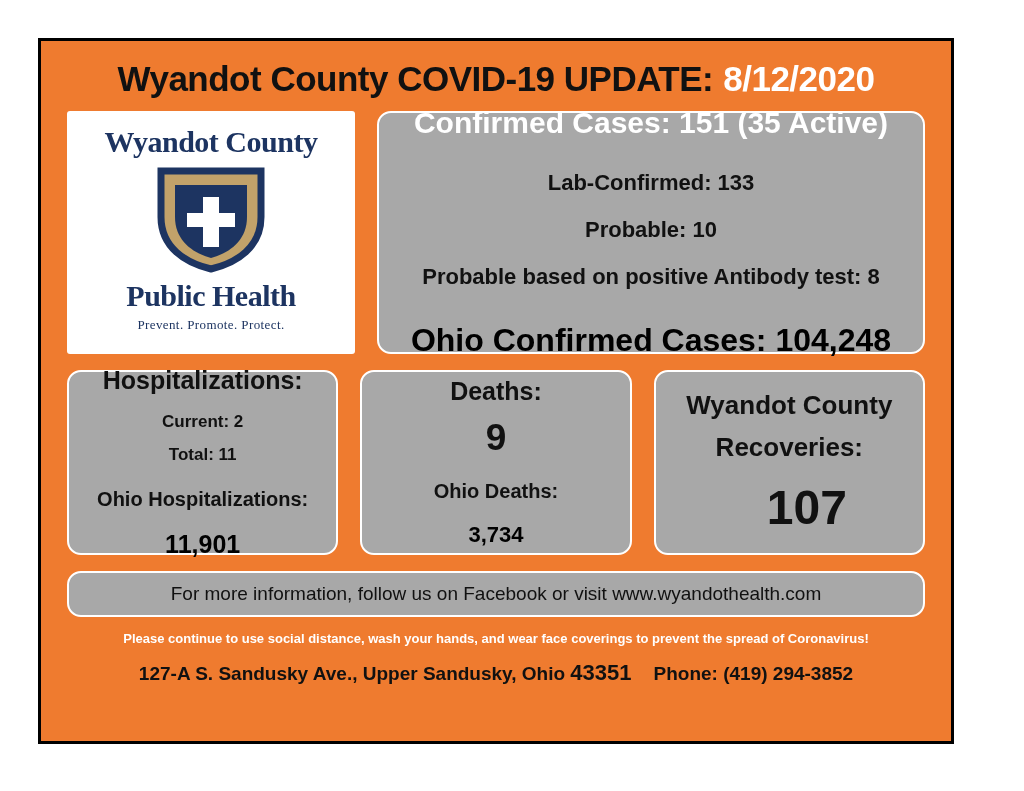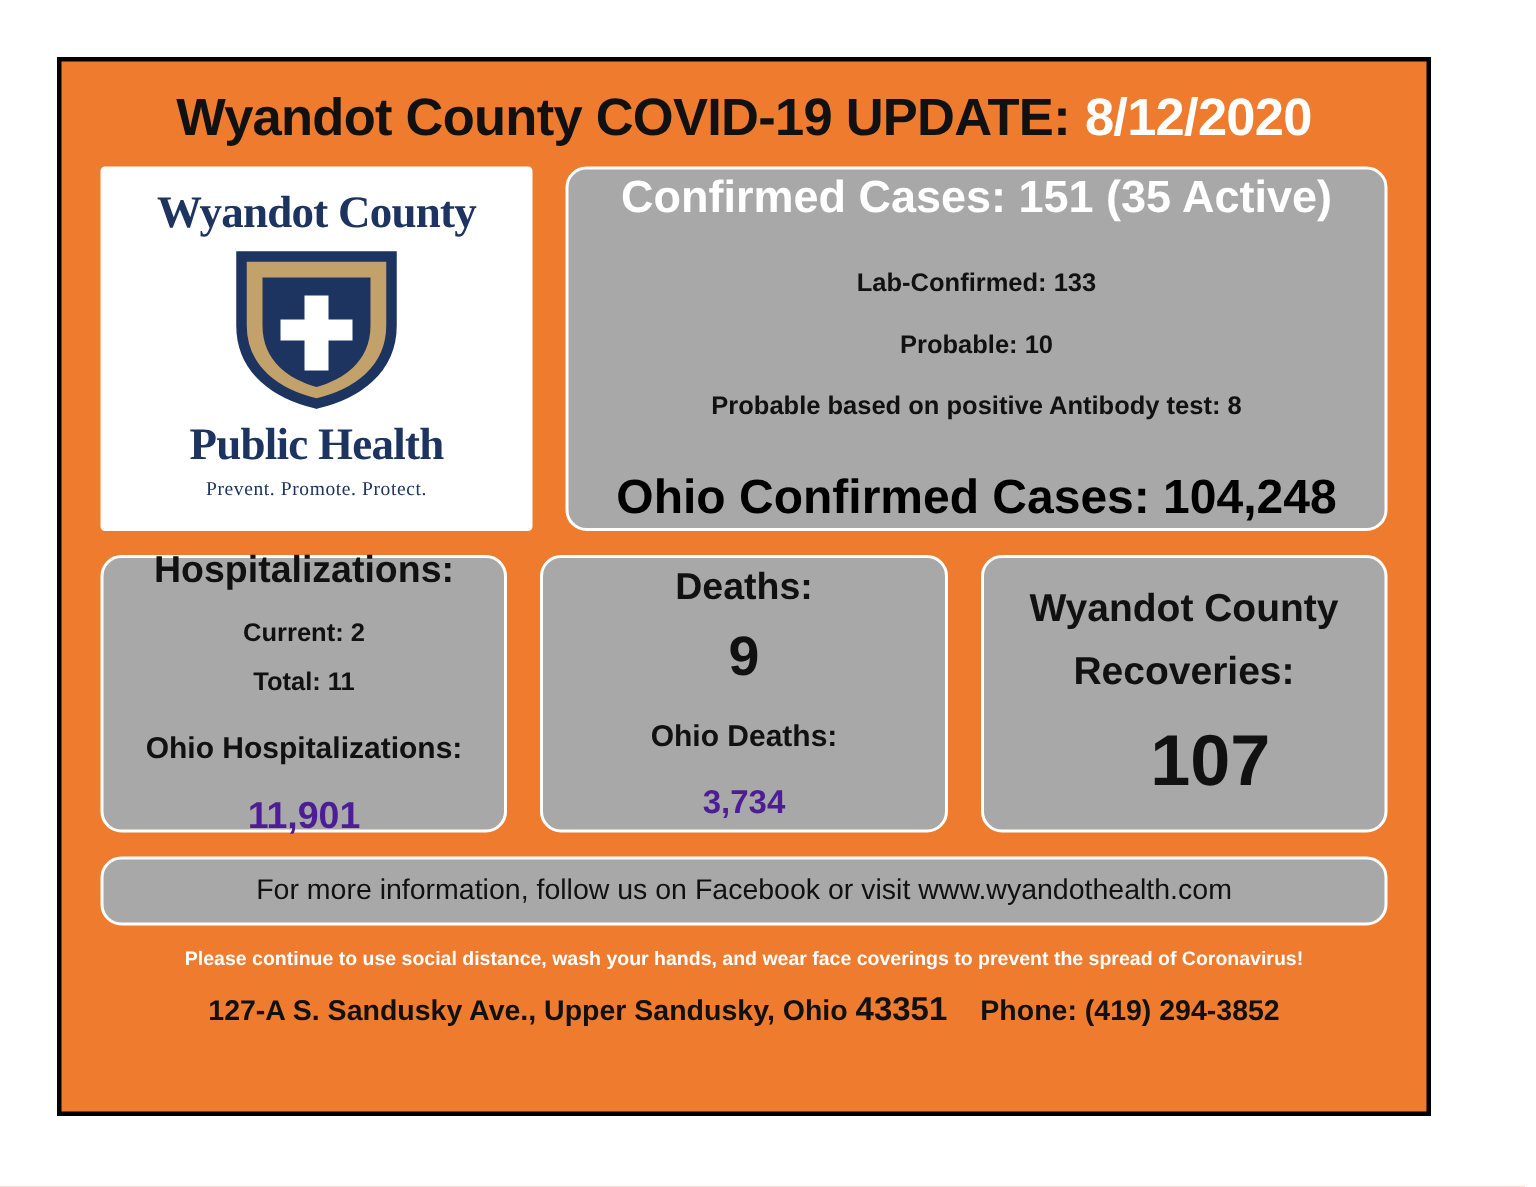--- a/index.html
+++ b/index.html
@@ -102,21 +102,21 @@
     padding: 6px 10px;
   }
   .cases-head {
     font-size: 30px;
     font-weight: bold;
     color: #ffffff;
     margin-bottom: 14px;
     white-space: nowrap;
   }
   .cases-sub {
-    font-size: 17px;
+    font-size: 22px;
     font-weight: bold;
     color: #111111;
     margin: 5px 0;
     white-space: nowrap;
   }
   .cases-ohio {
     font-size: 32px;
     font-weight: bold;
     color: #000000;
     margin-top: 16px;
@@ -154,21 +154,21 @@
   .mid-sub-head {
     font-size: 20px;
     font-weight: bold;
     color: #111111;
     margin-top: 12px;
     white-space: nowrap;
   }
   .mid-sub-val {
     font-size: 25px;
     font-weight: bold;
-    color: #4c1d95;
+    color: #000000;
     margin-top: 8px;
     white-space: nowrap;
   }
   .deaths-big {
     font-size: 37px;
     font-weight: bold;
     color: #111111;
     line-height: 1.05;
     margin-top: 2px;
   }

